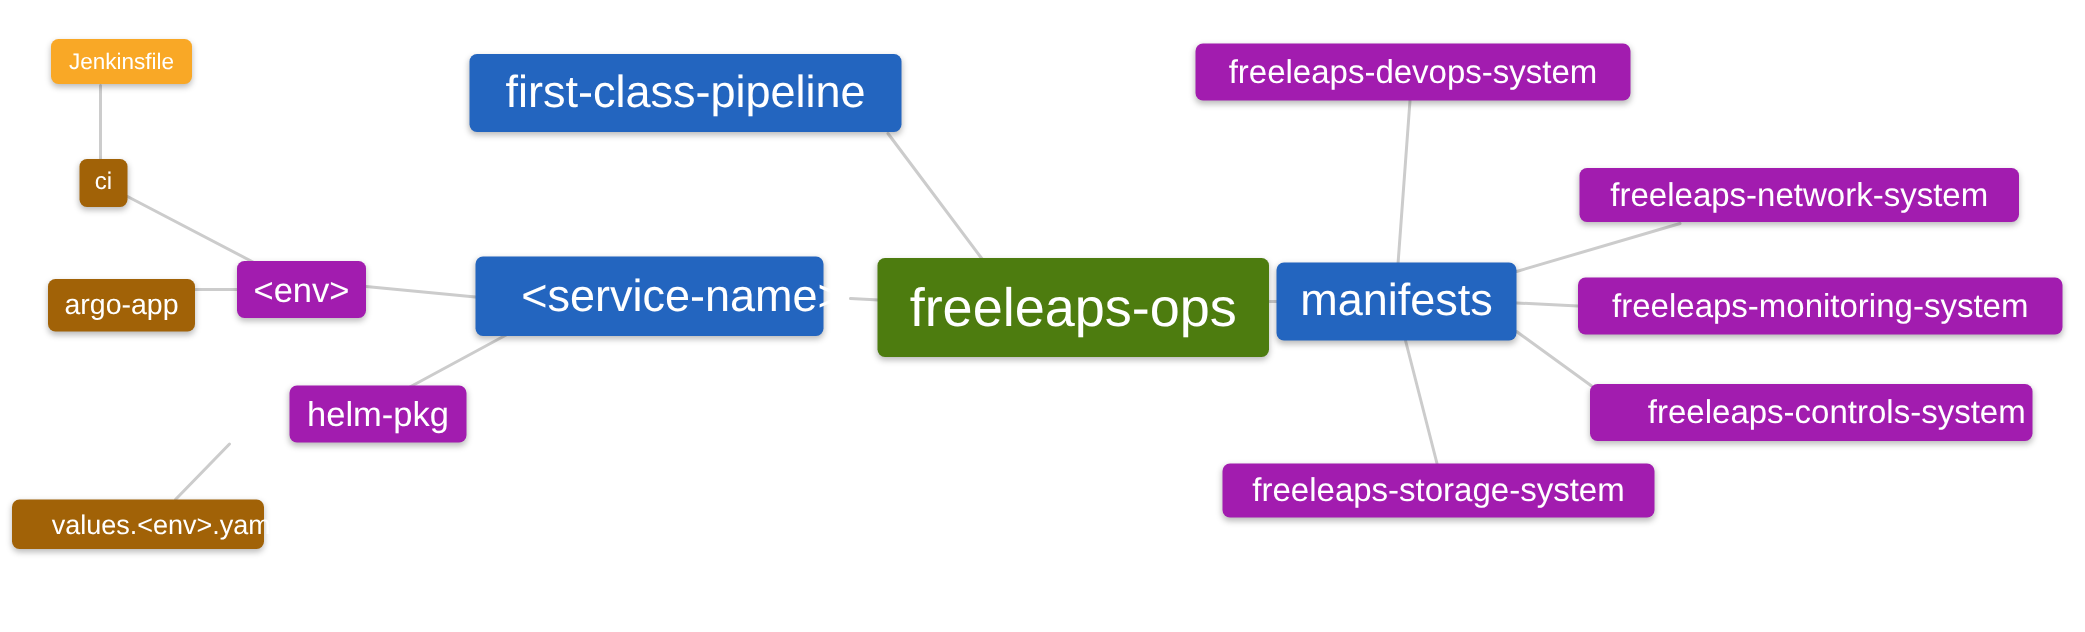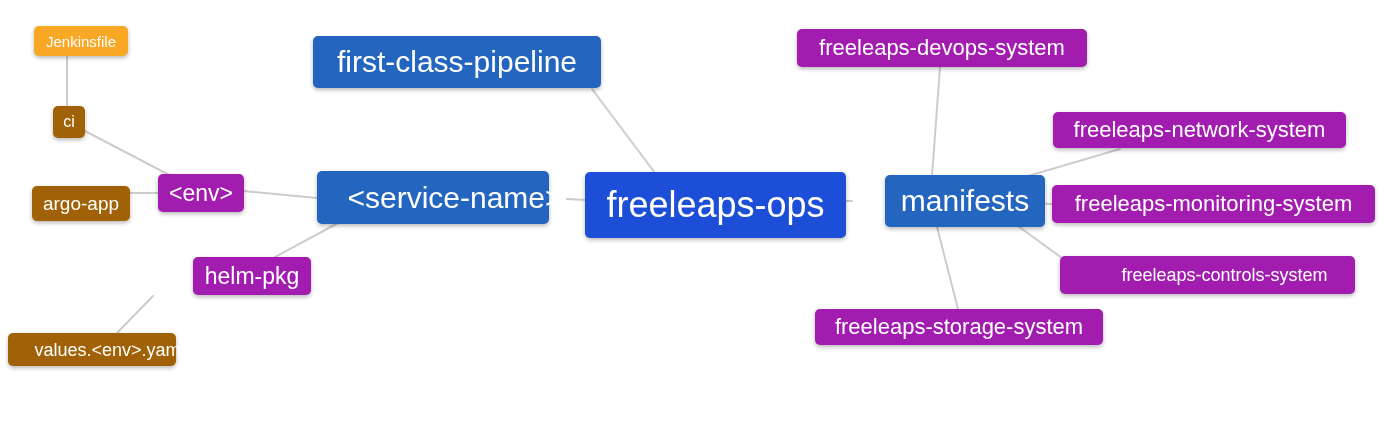--- a/index.html
+++ b/index.html
@@ -32,37 +32,37 @@
     box-shadow: 0 2px 4px rgba(0,0,0,0.28);
     white-space: nowrap;
     cursor: pointer;
     box-sizing: border-box;
     line-height: 1;
   }
   .c-blue   { background: #2365BF; }
   .c-green  { background: #a21caf; }
   .c-red    { background: #a16207; }
   .c-orange { background: #F9A826; }
-  .c-dark   { background: #1d4ed8; }
+  .c-dark   { background: #4d7c0f; }
 
   
   #n-jenkinsfile          { left: 20px;   top: 26px;  width: 94px;  height: 30px;  font-size: 15px; margin-left: 14px; }
   #n-ci                   { left: 53px;   top: 106px; width: 32px;  height: 32px;  font-size: 16px; }
   #n-argo-app             { left: 32px;   top: 175px; width: 98px;  height: 35px;  font-size: 19px; margin-top: 11px; }
   #n-env                  { left: 158px;  top: 174px; width: 86px;  height: 38px;  font-size: 23px; text-align: right; }
   #n-helm-pkg             { left: 146px;  top: 257px; width: 118px; height: 38px;  font-size: 23px; margin-left: 47px; }
   #n-values-yaml          { left: 8px;    top: 333px; width: 168px; height: 33px;  font-size: 18px; padding-left: 35px; }
   #n-first-class-pipeline { left: 313px;  top: 36px;  width: 288px; height: 52px;  font-size: 30px; }
   #n-service-name         { left: 317px;  top: 171px; width: 232px; height: 53px;  font-size: 30px; padding-left: 44px; }
   #n-freeleaps-ops        { left: 585px;  top: 172px; width: 261px; height: 66px;  font-size: 36px; }
-  #n-manifests            { left: 851px;  top: 175px; width: 160px; height: 52px;  font-size: 30px; margin-left: 34px; }
+  #n-manifests            { left: 851px;  top: 175px; width: 160px; height: 52px;  font-size: 30px; }
   #n-devops-system        { left: 797px;  top: 29px;  width: 290px; height: 38px;  font-size: 22px; }
   #n-network-system       { left: 1053px; top: 112px; width: 293px; height: 36px;  font-size: 22px; }
   #n-monitoring-system    { left: 1052px; top: 185px; width: 323px; height: 38px;  font-size: 22px; }
-  #n-controls-system      { left: 1060px; top: 256px; width: 295px; height: 38px;  font-size: 18px; padding-left: 34px; }
+  #n-controls-system      { left: 1060px; top: 256px; width: 295px; height: 38px;  font-size: 22px; padding-left: 34px; }
   #n-storage-system       { left: 815px;  top: 309px; width: 288px; height: 36px;  font-size: 22px; }
 </style>
 </head>
 <body>
 
 <div class="canvas">
 
   <svg class="edges" viewBox="0 0 1390 421" xmlns="http://www.w3.org/2000/svg">
     <g stroke="#CCCCCC" stroke-width="2" fill="none" stroke-linecap="round">
       <line x1="67" y1="57" x2="67" y2="107"></line>

